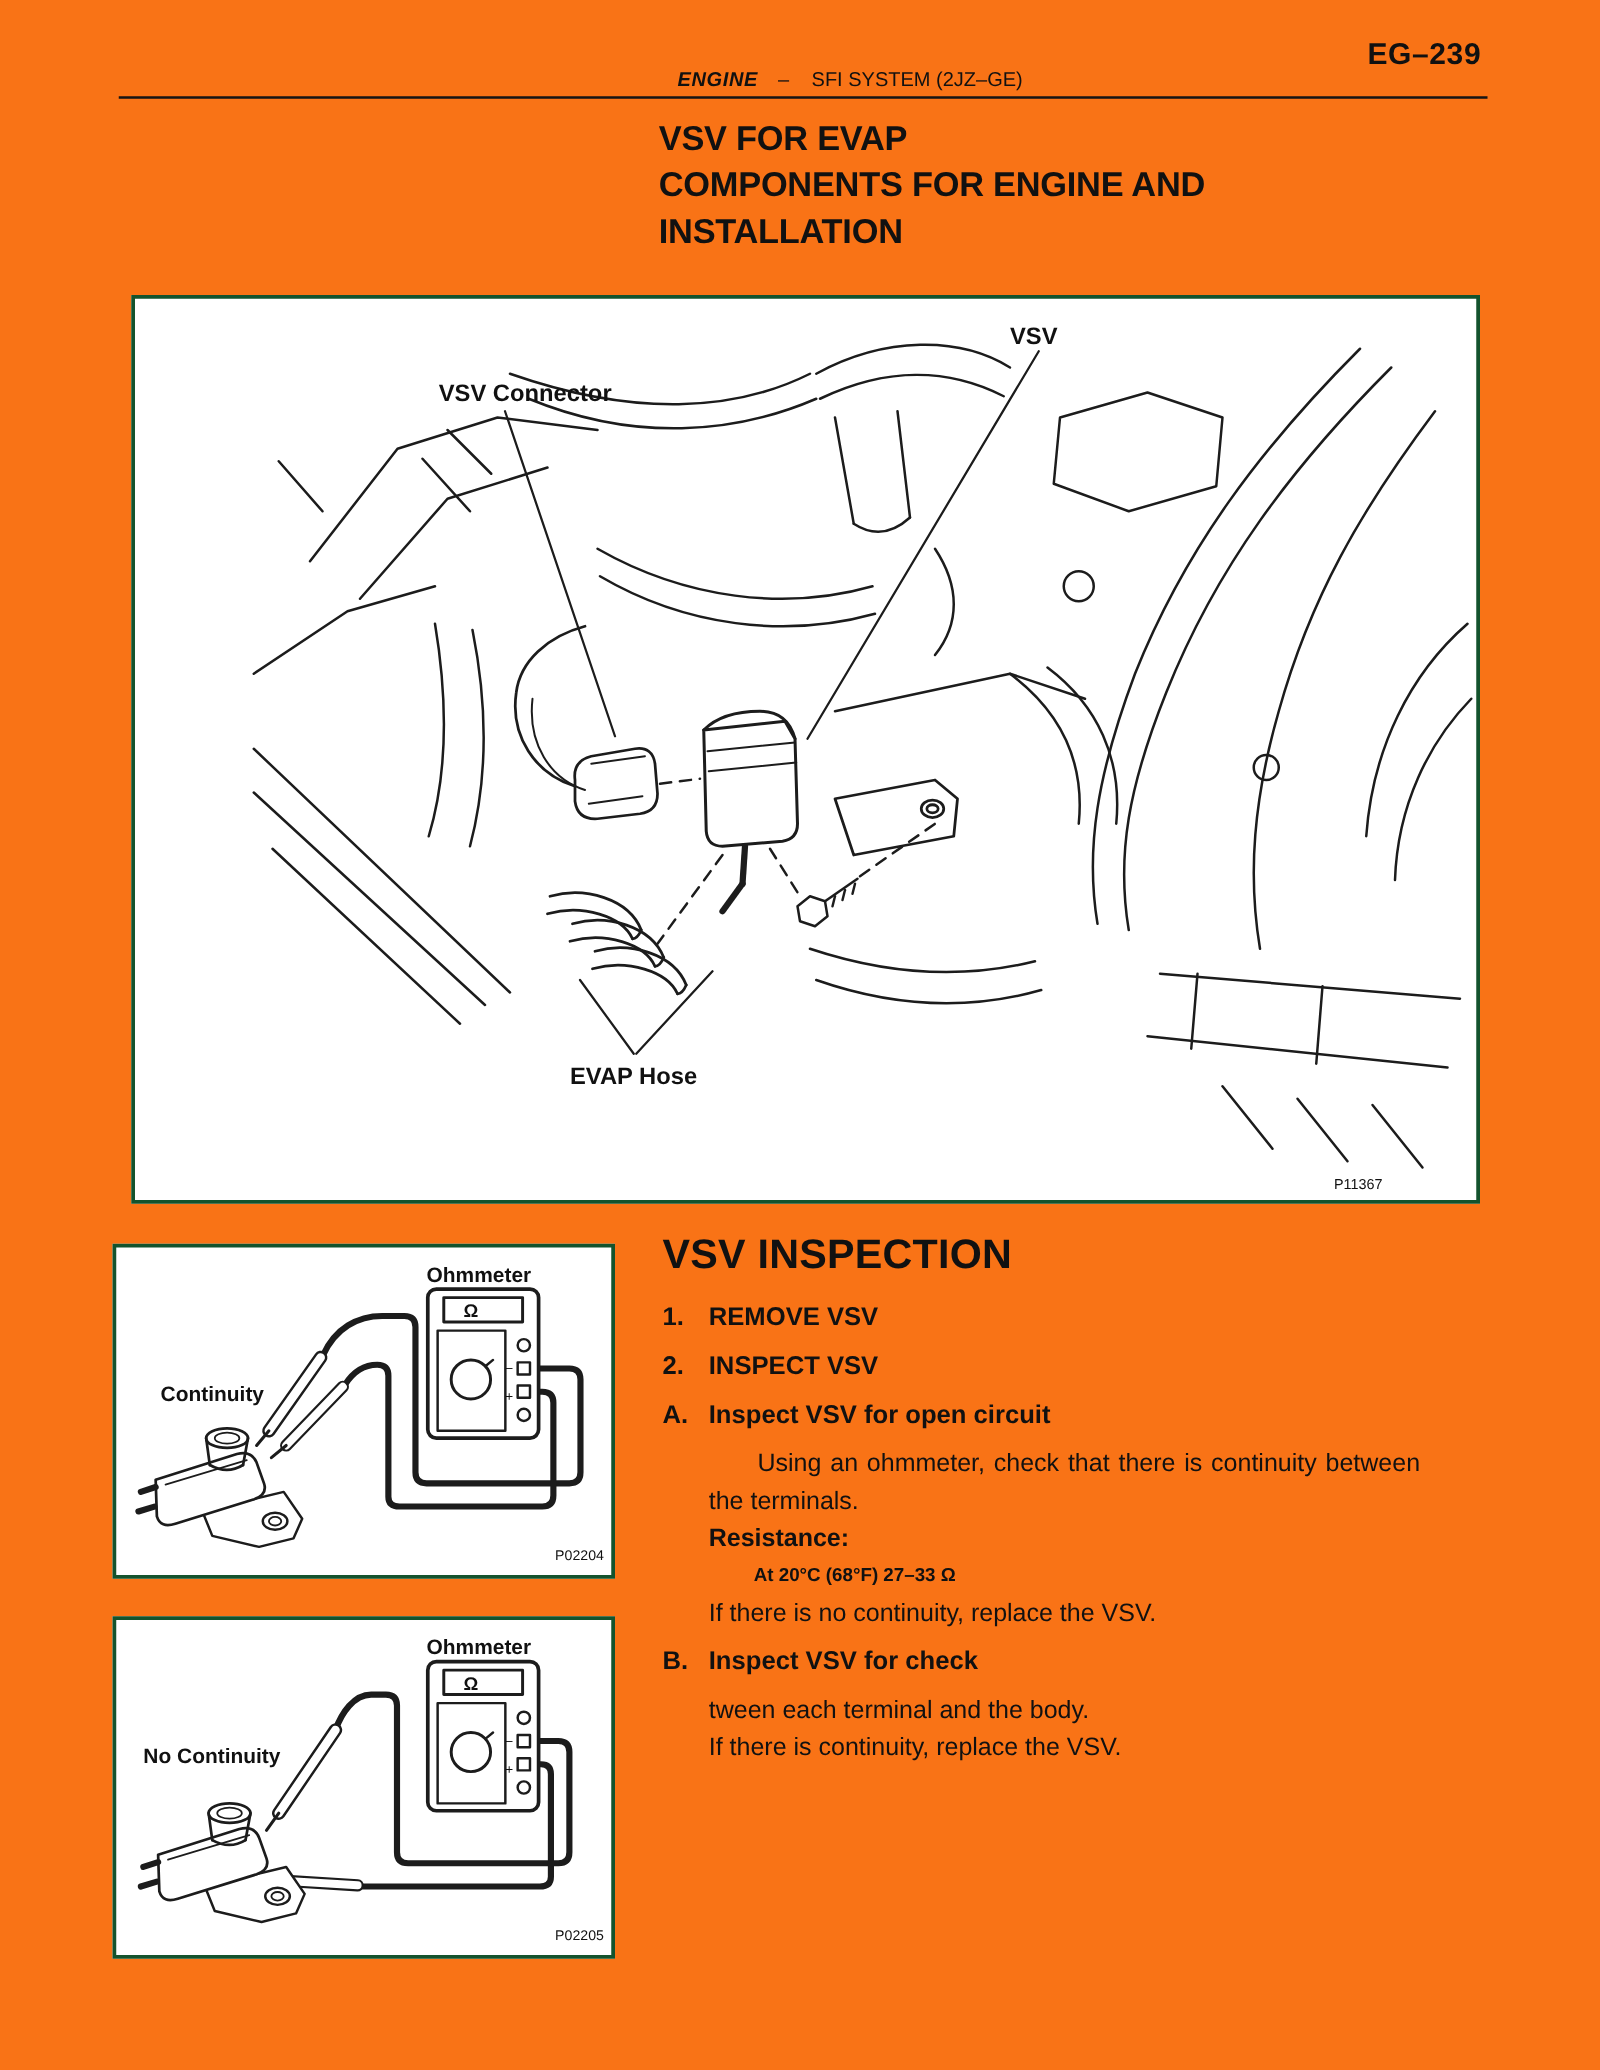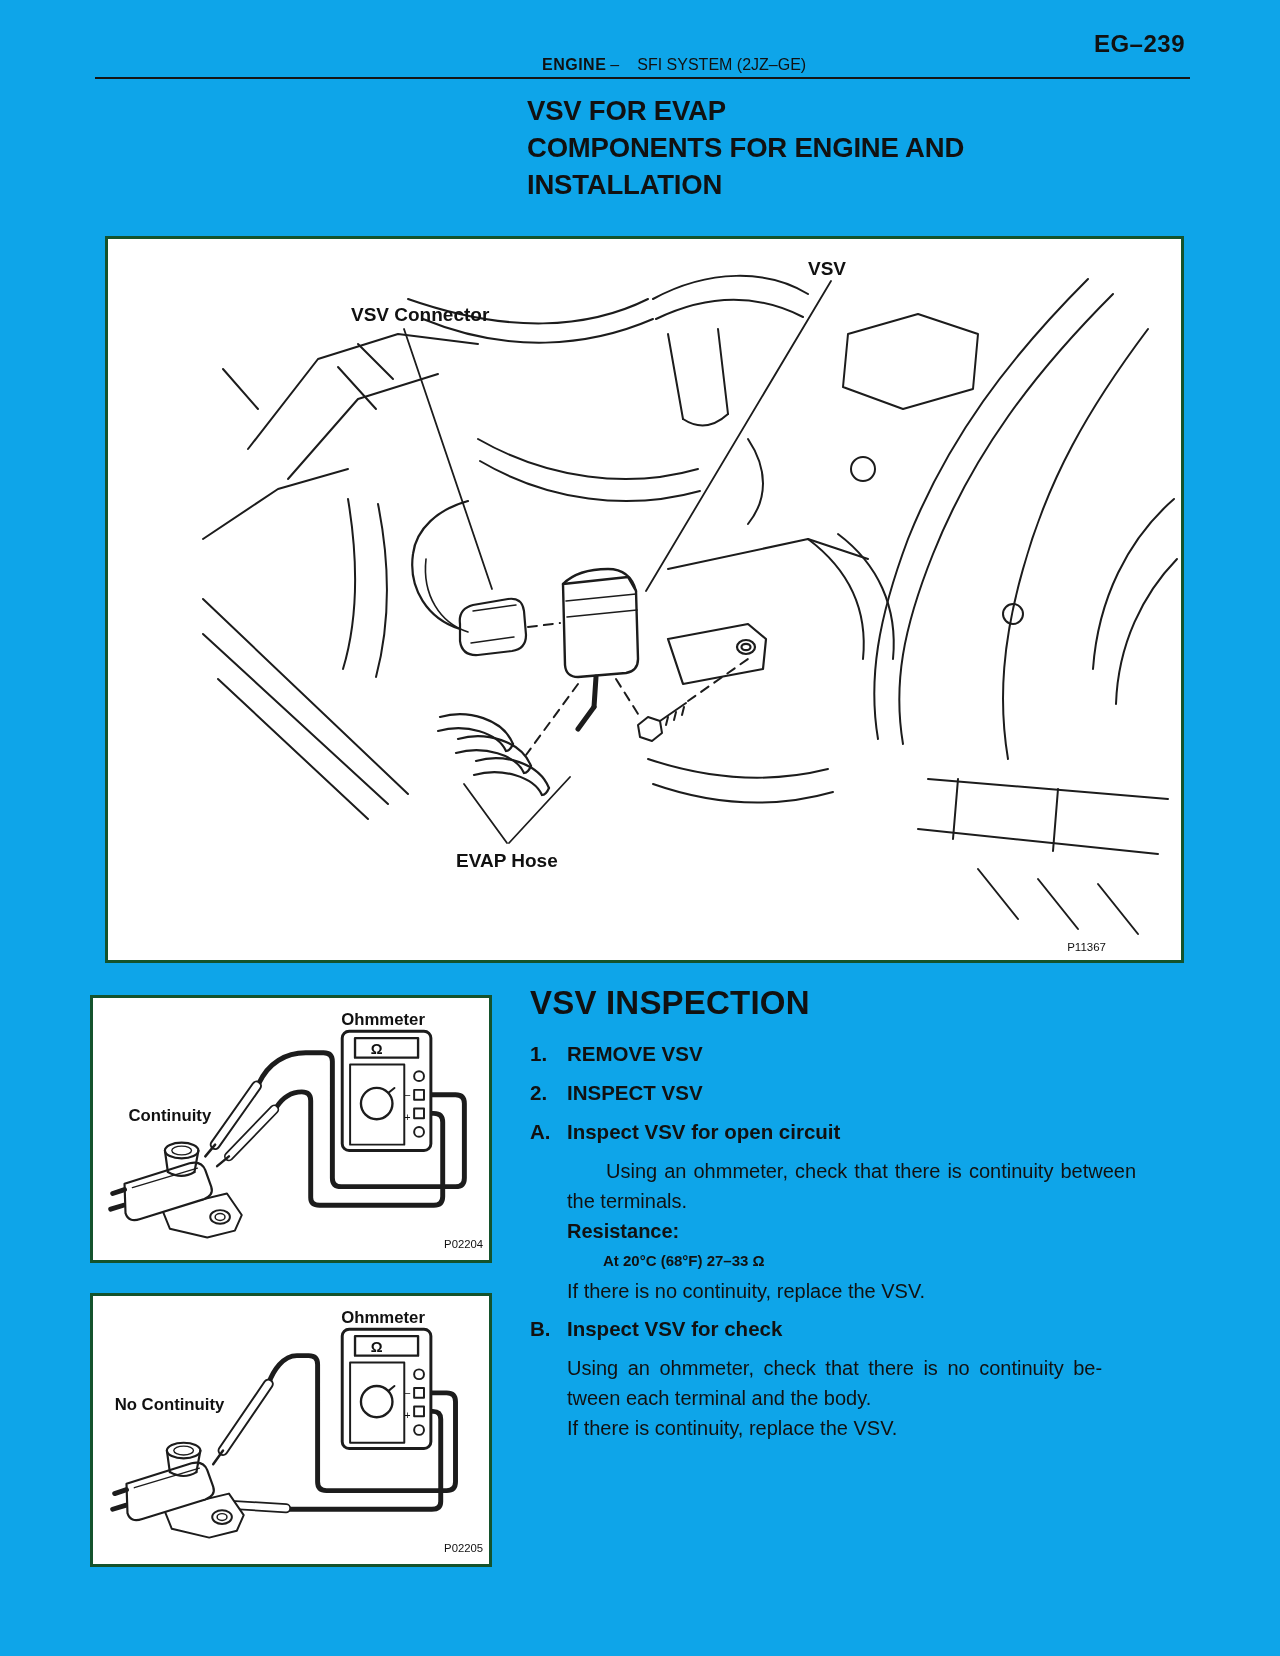--- a/index.html
+++ b/index.html
@@ -1,24 +1,24 @@
 <!DOCTYPE html>
 <html><head>
 <meta charset="utf-8">
 <style>
   html,body { margin:0; padding:0; background:#ffffff; }
   .page {
-    position:relative; width:1280px; height:1656px; background:#0ea5e9;
+    position:relative; width:1280px; height:1656px; background:#f97316;
     font-family:"Liberation Sans", sans-serif; color:#111; overflow:hidden;
   }
   
   .page-code { position:absolute; left:0; top:30px; width:1185px; text-align:right;
                font-size:24px; font-weight:bold; letter-spacing:.5px; }
   .header-line { position:absolute; left:542px; top:56px; font-size:16px; white-space:nowrap; }
-  .header-line .sec   { font-weight:bold; letter-spacing:.5px; margin-right:4px; }
+  .header-line .sec   { font-weight:bold; letter-spacing:.5px; margin-right:16px;font-style:italic; }
   .header-line .dash  { margin-right:18px; }
   .header-rule { position:absolute; left:95px; top:77px; width:1095px; height:2px; background:#151515; }
   
   .doc-title { position:absolute; left:527px; top:92px; font-size:27.5px; font-weight:bold;
                line-height:37px; letter-spacing:-0.2px; }
   
   .figure-frame { position:absolute; border:3px solid #14532d; box-sizing:border-box; background:#fff; }
   .main-figure  { left:105px; top:236px;  width:1079px; height:727px; }
   .fig-cont     { left:90px;  top:995px;  width:402px;  height:268px; }
   .fig-nocont   { left:90px;  top:1293px; width:402px;  height:274px; }
@@ -302,19 +302,18 @@
       <div class="spec-value">At 20°C (68°F) 27–33 Ω</div>
       <div class="line">If there is no continuity, replace the VSV.</div>
     </div>
 
     <div class="gap-b"></div>
     <div class="section-head">
       <span class="num">B.</span>
       <span>Inspect VSV for check</span>
     </div>
     <div class="body-block">
-      <div class="line wide2">Using an ohmmeter, check that there is no continuity be-</div>
       <div class="line">tween each terminal and the body.</div>
       <div class="line">If there is continuity, replace the VSV.</div>
     </div>
   </div>
 
 </div>
 
 </body></html>

